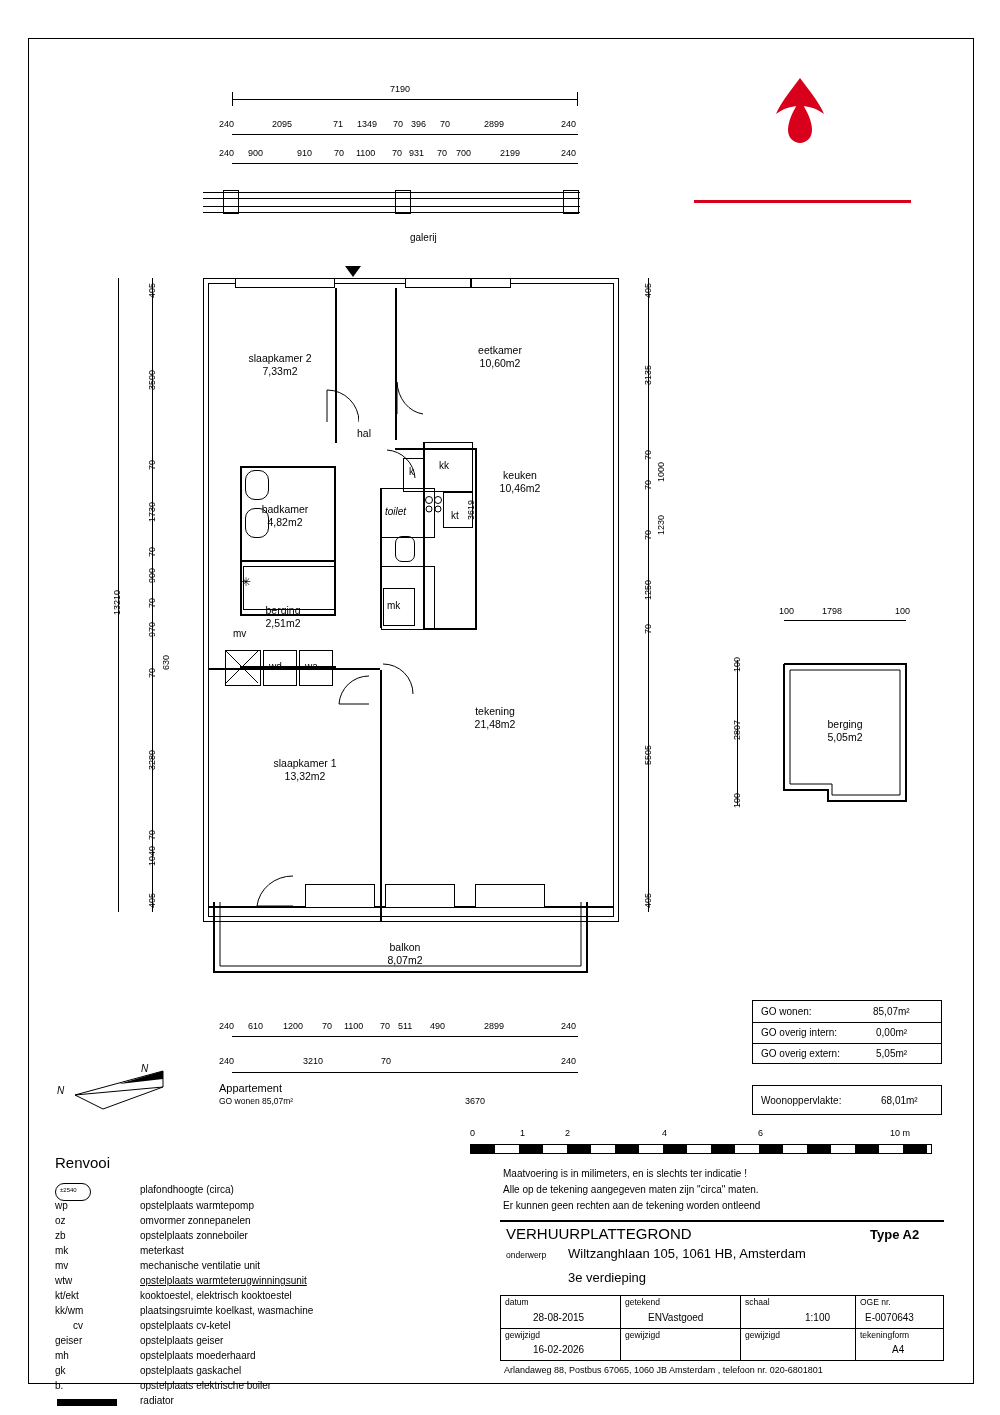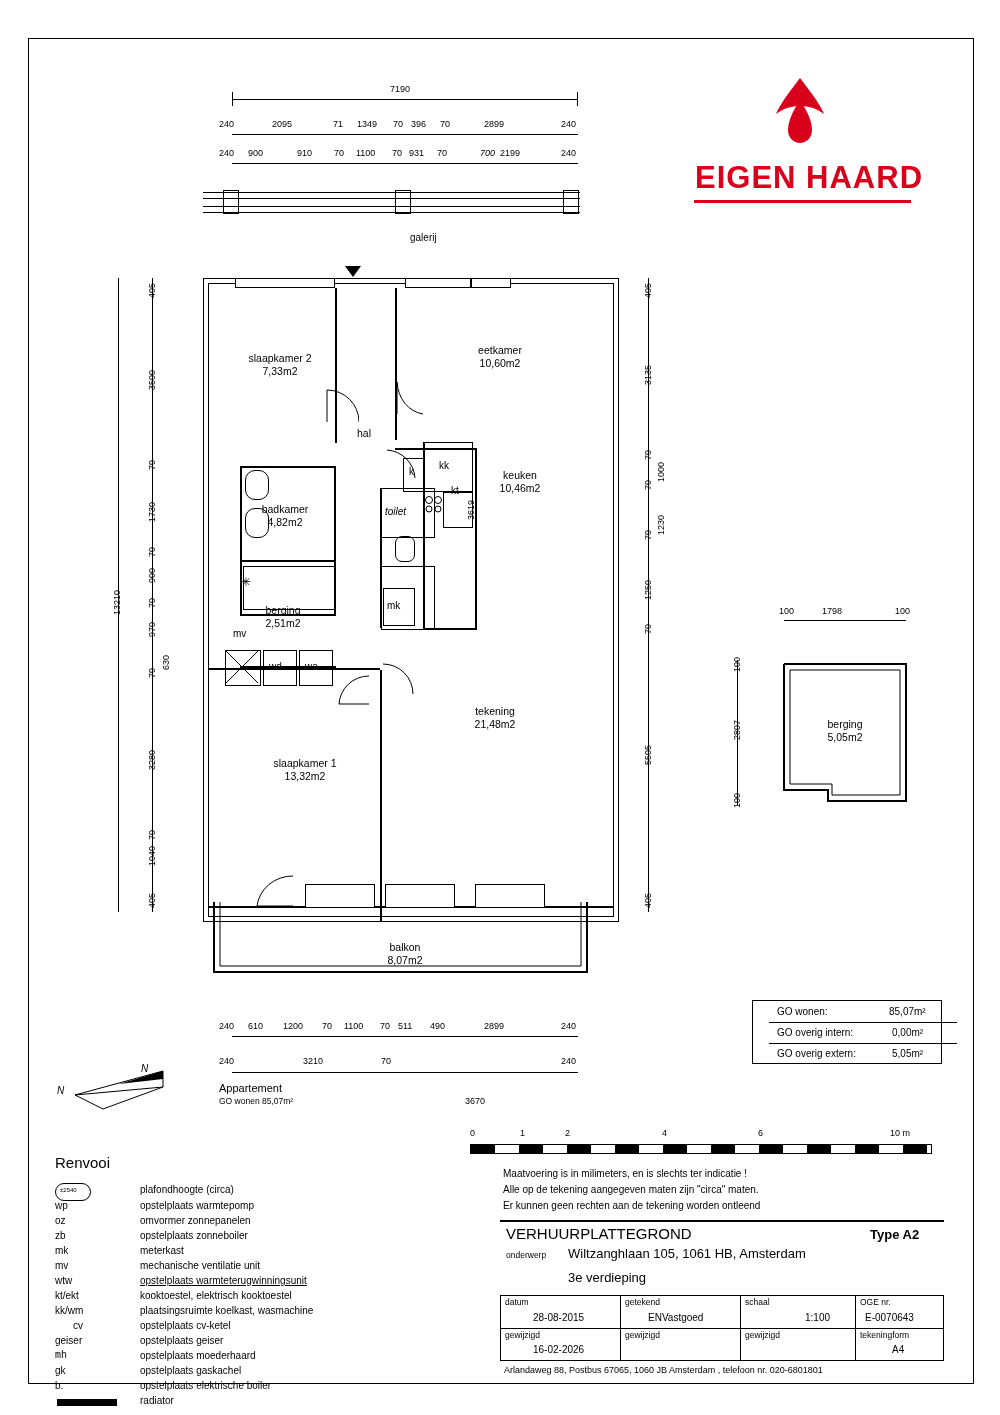--- a/index.html
+++ b/index.html
@@ -24,21 +24,20 @@
 
 <div id="page">
   <div class="frame"></div>
 
   <div class="abs" style="left:770px;top:78px;width:60px;height:65px;">
     <svg width="60" height="65" viewBox="0 0 60 65">
       <path d="M30 0 C18 16 10 26 6 36 C14 30 22 28 30 28 C38 28 46 30 54 36 C50 26 42 16 30 0 Z" fill="#d9001b"></path>
       <path d="M30 22 C22 34 18 44 18 52 C18 60 24 65 30 65 C36 65 42 60 42 52 C42 44 38 34 30 22 Z" fill="#d9001b"></path>
     </svg>
   </div>
-  <div class="logo-text" style="left:695px;top:160px;font-size:31px;">EIGEN HAARD</div>
   <div class="ln" style="left:694px;top:200px;width:217px;height:3px;background:#d9001b;"></div>
 
   <div class="ln" style="left:232px;top:99px;width:346px;height:1px;"></div>
   <div class="ln" style="left:232px;top:92px;width:1px;height:14px;"></div>
   <div class="ln" style="left:577px;top:92px;width:1px;height:14px;"></div>
   <div class="dimtxt" style="left:390px;top:84px;">7190</div>
 
   <div class="ln" style="left:232px;top:134px;width:346px;height:1px;"></div>
   <div class="dimtxt" style="left:219px;top:119px;">240</div>
   <div class="dimtxt" style="left:272px;top:119px;">2095</div>
@@ -52,21 +51,21 @@
 
   <div class="ln" style="left:232px;top:163px;width:346px;height:1px;"></div>
   <div class="dimtxt" style="left:219px;top:148px;">240</div>
   <div class="dimtxt" style="left:248px;top:148px;">900</div>
   <div class="dimtxt" style="left:297px;top:148px;">910</div>
   <div class="dimtxt" style="left:334px;top:148px;">70</div>
   <div class="dimtxt" style="left:356px;top:148px;">1100</div>
   <div class="dimtxt" style="left:392px;top:148px;">70</div>
   <div class="dimtxt" style="left:409px;top:148px;">931</div>
   <div class="dimtxt" style="left:437px;top:148px;">70</div>
-  <div class="dimtxt" style="left:480px;top:148px;font-style:italic;">700</div>
+  <div class="dimtxt" style="left:456px;top:148px;">700</div>
   <div class="dimtxt" style="left:500px;top:148px;">2199</div>
   <div class="dimtxt" style="left:561px;top:148px;">240</div>
 
   <div class="abs" style="left:203px;top:190px;width:377px;height:24px;">
     <div class="ln" style="left:0;top:2px;width:377px;height:1px;"></div>
     <div class="ln" style="left:0;top:8px;width:377px;height:1px;"></div>
     <div class="ln" style="left:0;top:16px;width:377px;height:1px;"></div>
     <div class="ln" style="left:0;top:22px;width:377px;height:1px;"></div>
     <div class="wall" style="left:20px;top:0;width:16px;height:24px;"></div>
     <div class="wall" style="left:192px;top:0;width:16px;height:24px;"></div>
@@ -153,21 +152,21 @@
     <div class="abs" style="left:200px;top:266px;width:18px;height:24px;border:1px solid #000;border-radius:7px;"></div>
     <div class="abs" style="left:186px;top:296px;width:52px;height:62px;border:1px solid #000;"></div>
     <div class="abs" style="left:188px;top:318px;width:30px;height:36px;border:1px solid #000;"></div>
     <div class="t" style="left:192px;top:330px;">mk</div>
 
     <div class="abs" style="left:228px;top:172px;width:48px;height:48px;border:1px solid #000;"></div>
     <div class="t" style="left:244px;top:190px;">kk</div>
     <div class="abs" style="left:208px;top:188px;width:20px;height:32px;border:1px solid #000;"></div>
     <div class="t" style="left:214px;top:196px;">k</div>
     <div class="abs" style="left:248px;top:222px;width:28px;height:34px;border:1px solid #000;"></div>
-    <div class="t" style="left:256px;top:215px;">kt</div>
+    <div class="t" style="left:256px;top:240px;">kt</div>
     <div class="abs" style="left:228px;top:224px;width:22px;height:20px;">
       <svg width="22" height="20">
           <circle cx="6" cy="6" r="3.5" fill="none" stroke="#000"></circle>
           <circle cx="15" cy="6" r="3.5" fill="none" stroke="#000"></circle>
           <circle cx="6" cy="15" r="3" fill="none" stroke="#000"></circle>
           <circle cx="15" cy="15" r="3" fill="none" stroke="#000"></circle>
         </svg>
     </div>
     <div class="ln" style="left:228px;top:172px;width:2px;height:188px;"></div>
     <div class="ln" style="left:228px;top:358px;width:54px;height:2px;"></div>
@@ -293,32 +292,36 @@
       <polygon points="108,6 20,30 108,22" fill="#fff" stroke="#000"></polygon>
       <polygon points="108,6 64,19 108,14" fill="#000"></polygon>
       <line x1="20" y1="30" x2="48" y2="44" stroke="#000"></line>
       <line x1="48" y1="44" x2="108" y2="22" stroke="#000"></line>
     </svg>
     <div class="t" style="left:86px;top:-2px;font-size:10px;font-style:italic;">N</div>
     <div class="t" style="left:2px;top:20px;font-size:10px;font-style:italic;">N</div>
   </div>
 
   <div class="box" style="left:752px;top:1000px;width:190px;height:64px;">
-    <div style="position:relative;height:100%;margin-left:16px;">
+    <div style="position:relative;height:100%;">
       <div class="t" style="left:8px;top:5px;">GO wonen:</div>
       <div class="t" style="left:120px;top:5px;">85,07m²</div>
       <div class="ln" style="left:0;top:21px;width:188px;height:1px;"></div>
       <div class="t" style="left:8px;top:26px;">GO overig intern:</div>
       <div class="t" style="left:123px;top:26px;">0,00m²</div>
       <div class="ln" style="left:0;top:42px;width:188px;height:1px;"></div>
       <div class="t" style="left:8px;top:47px;">GO overig extern:</div>
       <div class="t" style="left:123px;top:47px;">5,05m²</div>
     </div>
   </div>
 
+  <div class="box" style="left:752px;top:1085px;width:190px;height:30px;">
+    <div class="t" style="left:8px;top:9px;">Woonoppervlakte:</div>
+    <div class="t" style="left:128px;top:9px;">68,01m²</div>
+  </div>
 
   <div class="abs" style="left:470px;top:1128px;width:470px;height:32px;">
     <div class="dimtxt" style="left:0px;top:0px;">0</div>
     <div class="dimtxt" style="left:50px;top:0px;">1</div>
     <div class="dimtxt" style="left:95px;top:0px;">2</div>
     <div class="dimtxt" style="left:192px;top:0px;">4</div>
     <div class="dimtxt" style="left:288px;top:0px;">6</div>
     <div class="dimtxt" style="left:420px;top:0px;">10  m</div>
     <div class="abs" style="left:0;top:16px;width:462px;height:10px;border:1px solid #000;box-sizing:border-box;background:
       repeating-linear-gradient(90deg,#000 0 24px,#fff 24px 48px);"></div>
@@ -387,21 +390,21 @@
     <div class="t" style="left:0px;top:120px;font-size:10px;">wtw</div>
     <div class="t" style="left:85px;top:120px;font-size:10px;text-decoration:underline;">opstelplaats warmteterugwinningsunit</div>
     <div class="t" style="left:0px;top:135px;font-size:10px;">kt/ekt</div>
     <div class="t" style="left:85px;top:135px;font-size:10px;">kooktoestel, elektrisch kooktoestel</div>
     <div class="t" style="left:0px;top:150px;font-size:10px;">kk/wm</div>
     <div class="t" style="left:85px;top:150px;font-size:10px;">plaatsingsruimte koelkast, wasmachine</div>
     <div class="t" style="left:18px;top:165px;font-size:10px;">cv</div>
     <div class="t" style="left:85px;top:165px;font-size:10px;">opstelplaats cv-ketel</div>
     <div class="t" style="left:0px;top:180px;font-size:10px;">geiser</div>
     <div class="t" style="left:85px;top:180px;font-size:10px;">opstelplaats geiser</div>
-    <div class="t" style="left:0px;top:195px;font-size:10px;font-family:Liberation Mono, monospace;">mh</div>
+    <div class="t" style="left:0px;top:195px;font-size:10px;">mh</div>
     <div class="t" style="left:85px;top:195px;font-size:10px;">opstelplaats moederhaard</div>
     <div class="t" style="left:0px;top:210px;font-size:10px;">gk</div>
     <div class="t" style="left:85px;top:210px;font-size:10px;">opstelplaats gaskachel</div>
     <div class="t" style="left:0px;top:225px;font-size:10px;">b.</div>
     <div class="t" style="left:85px;top:225px;font-size:10px;">opstelplaats elektrische boiler</div>
 
     <div class="abs" style="left:2px;top:244px;width:60px;height:7px;background:#000;"></div>
     <div class="t" style="left:85px;top:240px;font-size:10px;text-align:center;">radiator</div>
   </div>
 

